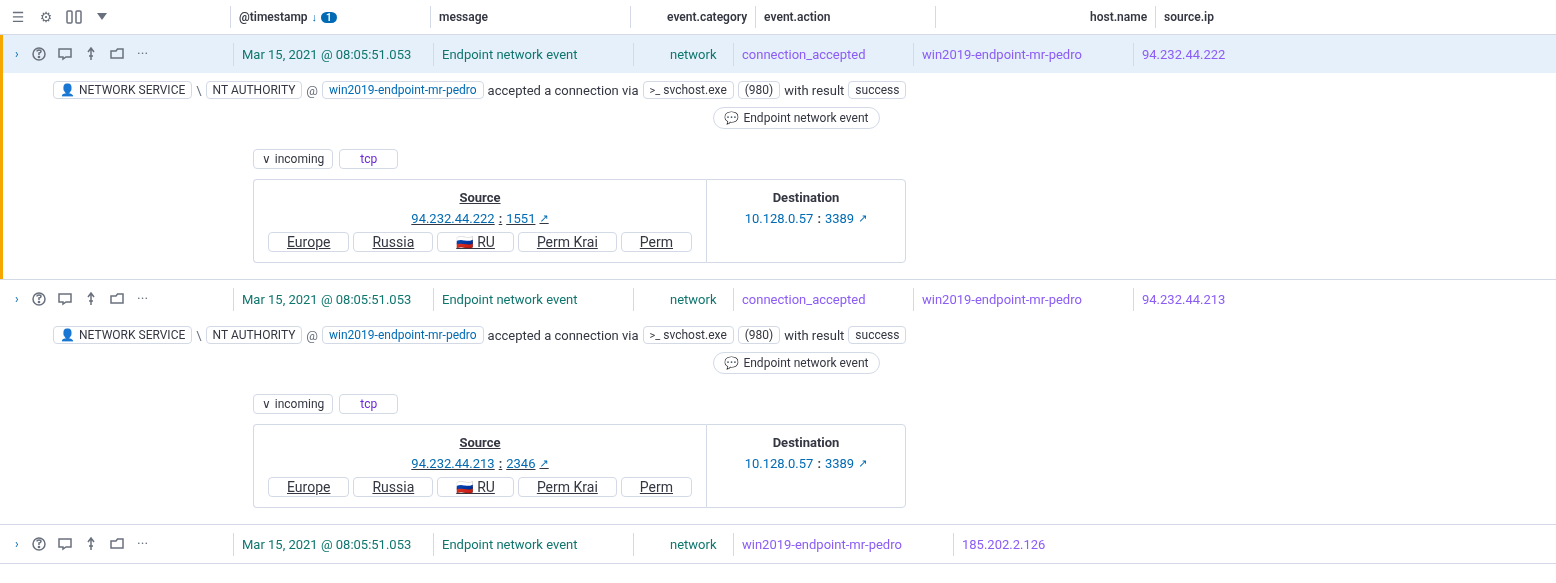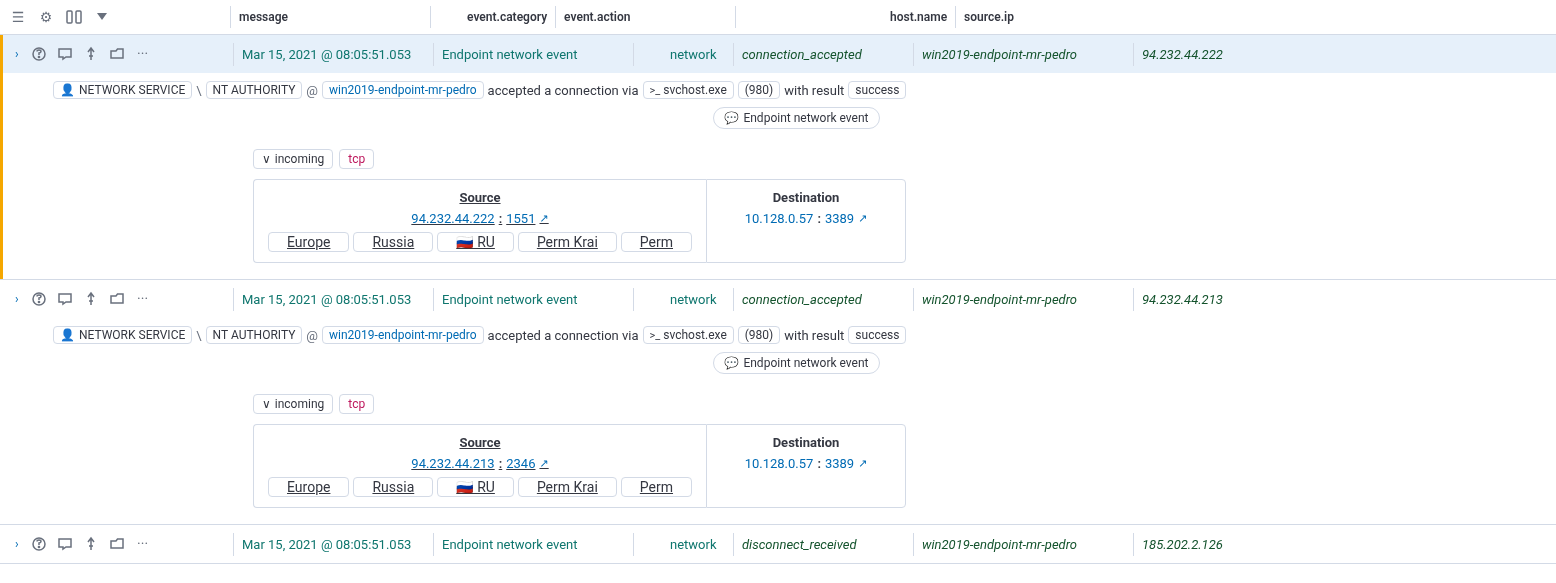--- a/index.html
+++ b/index.html
@@ -82,23 +82,22 @@
     .row-cell {
       padding: 4px 8px;
       font-size: 13px;
       color: #0f766e;
       white-space: nowrap;
       border-left: 1px solid #d3dae6;
       overflow: hidden;
       text-overflow: ellipsis;
     }
     .row-cell.link-blue {
-      color: #14532d;
+      color: #8b5cf6;
       cursor: pointer;
-      font-style: italic;
     }
 
     
     .expanded-content {
       padding: 8px 16px 16px 50px;
       background: #fff;
     }
 
     .event-summary-line {
       display: flex;
@@ -155,23 +154,23 @@
       border-radius: 4px;
       padding: 2px 8px;
       font-size: 12px;
       color: #343741;
     }
     .tcp-badge {
       display: inline-flex;
       align-items: center;
       border: 1px solid #d3dae6;
       border-radius: 4px;
-      padding: 2px 8px;
+      padding: 2px 20px;
       font-size: 12px;
-      color: #be185d;
+      color: #6d28d9;
     }
 
     .source-dest-row {
       display: flex;
       gap: 0;
       padding-left: 200px;
     }
 
     .source-box, .dest-box {
       border: 1px solid #d3dae6;
@@ -288,20 +287,25 @@
         <svg width="16" height="16" viewBox="0 0 16 16" fill="currentColor">
           <rect x="1" y="2" width="5" height="12" rx="1" fill="none" stroke="currentColor" stroke-width="1.5"></rect>
           <rect x="10" y="2" width="5" height="12" rx="1" fill="none" stroke="currentColor" stroke-width="1.5"></rect>
         </svg>
       </span>
       <span class="icon-btn">
         <svg width="16" height="16" viewBox="0 0 16 16" fill="currentColor">
           <path d="M3 4l5 7 5-7z"></path>
         </svg>
       </span>
+    </div>
+    <div class="header-col col-timestamp">
+      <span>@timestamp</span>
+      <span class="sort-indicator">↓</span>
+      <span class="sort-badge">1</span>
     </div>
     <div class="header-col col-message">
       <span>message</span>
     </div>
     <div class="header-col col-category">
       <span>event.category</span>
     </div>
     <div class="header-col col-action">
       <span>event.action</span>
     </div>
@@ -553,21 +557,20 @@
             <span class="icon-btn">
               <svg width="16" height="16" viewBox="0 0 16 16" fill="none" stroke="#69707d" stroke-width="1.5">
                   <path d="M2 5h5l1.5-2H14v9H2z"></path>
                 </svg>
             </span>
             <span class="icon-btn">···</span>
           </div>
           <div class="row-cell col-timestamp">Mar 15, 2021 @ 08:05:51.053</div>
           <div class="row-cell col-message">Endpoint network event</div>
           <div class="row-cell col-category">network</div>
-          <div class="row-cell col-action link-blue">disconnect_received</div>
           <div class="row-cell col-hostname link-blue">win2019-endpoint-mr-pedro</div>
           <div class="row-cell col-sourceip link-blue">185.202.2.126</div>
         </div>
       </div>
     </div>
   </div>
 
 </div>
 
 </body></html>

